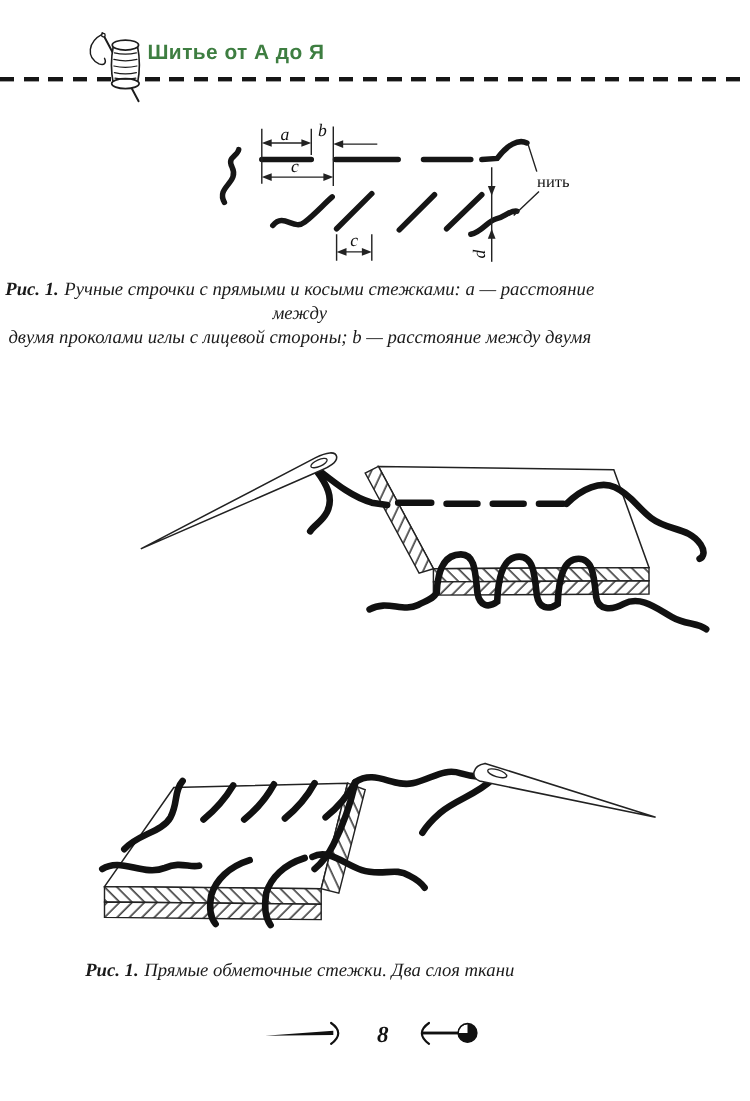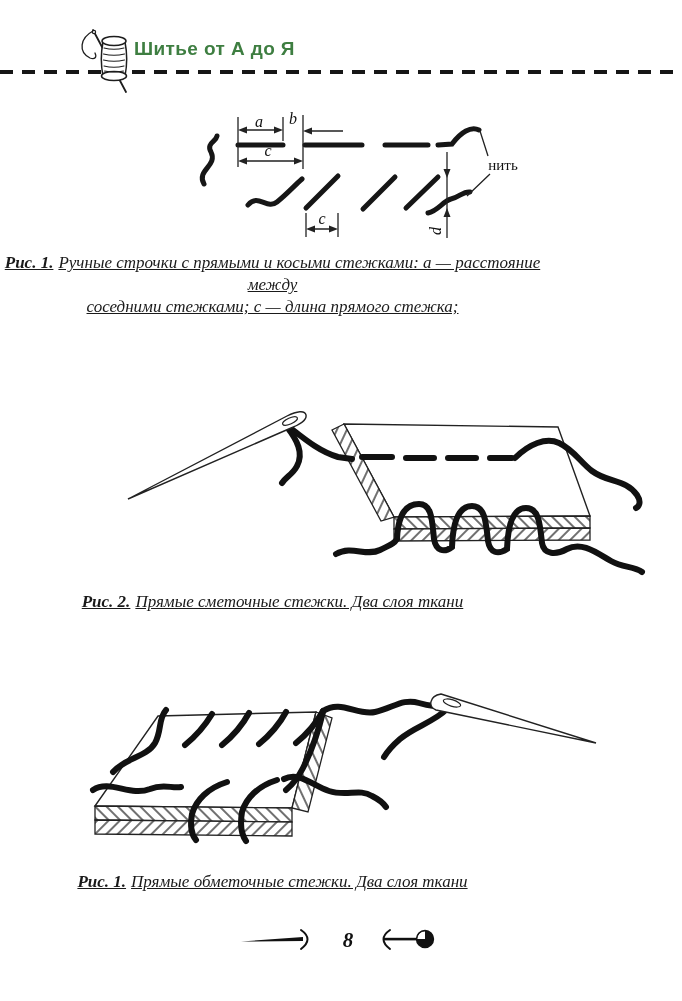--- a/index.html
+++ b/index.html
@@ -8,21 +8,21 @@
   
   .hdr-title{position:absolute;left:134px;top:38px;font-family:"Liberation Sans",sans-serif;
              font-weight:700;font-size:19px;letter-spacing:.4px;}
   .dash-rule{position:absolute;top:70px;left:0;width:682px;height:4px;
              background:repeating-linear-gradient(90deg,#161616 0 13px,transparent 13px 22px);}
   .logo{position:absolute;left:78px;top:22px;z-index:2;}
   
   .figsvg{position:absolute;left:0;}
   
   .caption{position:absolute;left:0;width:545px;text-align:center;
-           font-style:italic;font-size:17px;line-height:22px;color:#1a1a1a;text-decoration:underline;}
+           font-style:italic;font-size:17px;line-height:22px;color:#1a1a1a;}
   .fig-label{font-weight:700;margin-right:5px;}
   
   .footer{position:absolute;left:0;top:920px;width:682px;height:40px;
           display:flex;align-items:center;justify-content:center;gap:24px;}
   .pagenum{font-style:italic;font-weight:700;font-size:21px;color:#111;}
   svg text{font-family:"Liberation Serif",serif;}
   .dimtxt{font-style:italic;font-size:16px;fill:#111;}
   .thrtxt{font-size:15px;fill:#111;}
 </style>
 </head>
@@ -76,21 +76,21 @@
     <text class="dimtxt" x="259" y="127" text-anchor="middle">a</text>
     <text class="dimtxt" x="293" y="124" text-anchor="middle">b</text>
     <text class="dimtxt" x="268" y="156" text-anchor="middle">c</text>
     <text class="dimtxt" x="322" y="224" text-anchor="middle">c</text>
     <text class="dimtxt" x="441" y="231" text-anchor="middle" transform="rotate(-90 441 231)">d</text>
     <text class="thrtxt" x="503" y="170" text-anchor="middle">нить</text>
   </svg>
 
   <div class="caption" style="top:252px">
     <div><span class="fig-label">Рис.  1.</span><span>Ручные строчки с прямыми и косыми стежками: a — расстояние между</span></div>
-    <div>соседними стежками; c — длина прямого стежка;</div>
+    <div>двумя проколами иглы с лицевой стороны; b — расстояние между двумя</div>
   </div>
 
   <svg class="figsvg" style="top:385px" width="682" height="205" viewBox="0 385 682 205">
     <defs>
       <pattern id="p2a" patternUnits="userSpaceOnUse" width="8" height="8" patternTransform="rotate(-45)">
         <rect width="8" height="8" fill="#fff"></rect>
           <line x1="1" y1="0" x2="1" y2="8" stroke="#333" stroke-width="1.4"></line>
       </pattern>
       <pattern id="p2b" patternUnits="userSpaceOnUse" width="8" height="8" patternTransform="rotate(45)">
         <rect width="8" height="8" fill="#fff"></rect>
@@ -113,23 +113,20 @@
       <path d="M515,458 C529,444 546,437 559,443 C574,450 580,462 592,471 C608,483 626,479 637,495 C641,501 640,506 636,508"></path>
       <path d="M336,554 C352,545 366,557 380,550 C390,545 394,544 397,539 C398,515 406,504 419,504 C432,504 432,520 434,539 C436,551 444,553 452,547 C453,519 460,506 472,506 C485,506 486,522 488,541 C490,553 498,555 507,549 C508,521 514,508 526,508 C539,508 540,524 542,543 C544,555 556,555 567,549 C582,541 597,553 611,561 C623,568 634,566 642,572"></path>
       <path d="M287,427 C297,440 304,453 297,466 C293,474 286,477 282,483"></path>
     </g>
     <g>
       <path d="M128,499 L287,416 C297,411 305,410 306,415 C307,420 299,425 291,428 Z" fill="#fff" stroke="#222" stroke-width="1.4"></path>
       <ellipse cx="290" cy="421" rx="8" ry="3" transform="rotate(-24 290 421)" fill="#fff" stroke="#222" stroke-width="1.2"></ellipse>
     </g>
   </svg>
 
-  <div class="caption" style="top:591px">
-    <span class="fig-label">Рис.  2.</span><span>Прямые сметочные стежки. Два слоя ткани</span>
-  </div>
 
   <svg class="figsvg" style="top:655px" width="682" height="215" viewBox="0 655 682 215">
     <defs>
       <pattern id="p3a" patternUnits="userSpaceOnUse" width="8" height="8" patternTransform="rotate(-45)">
         <rect width="8" height="8" fill="#fff"></rect>
           <line x1="1" y1="0" x2="1" y2="8" stroke="#333" stroke-width="1.4"></line>
       </pattern>
       <pattern id="p3b" patternUnits="userSpaceOnUse" width="8" height="8" patternTransform="rotate(45)">
         <rect width="8" height="8" fill="#fff"></rect>
           <line x1="1" y1="0" x2="1" y2="8" stroke="#333" stroke-width="1.4"></line>

